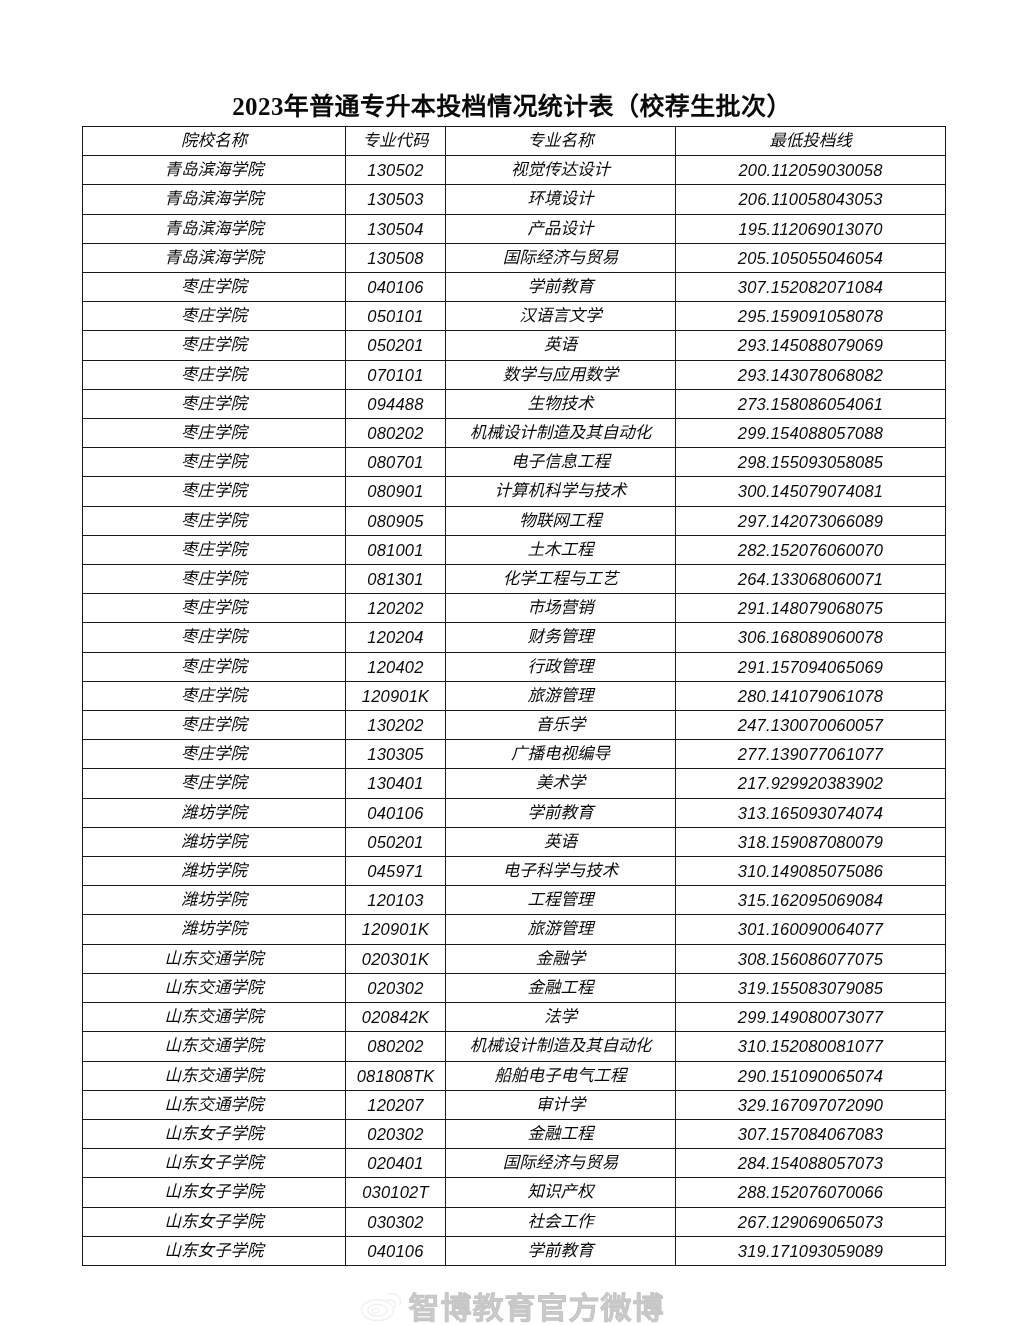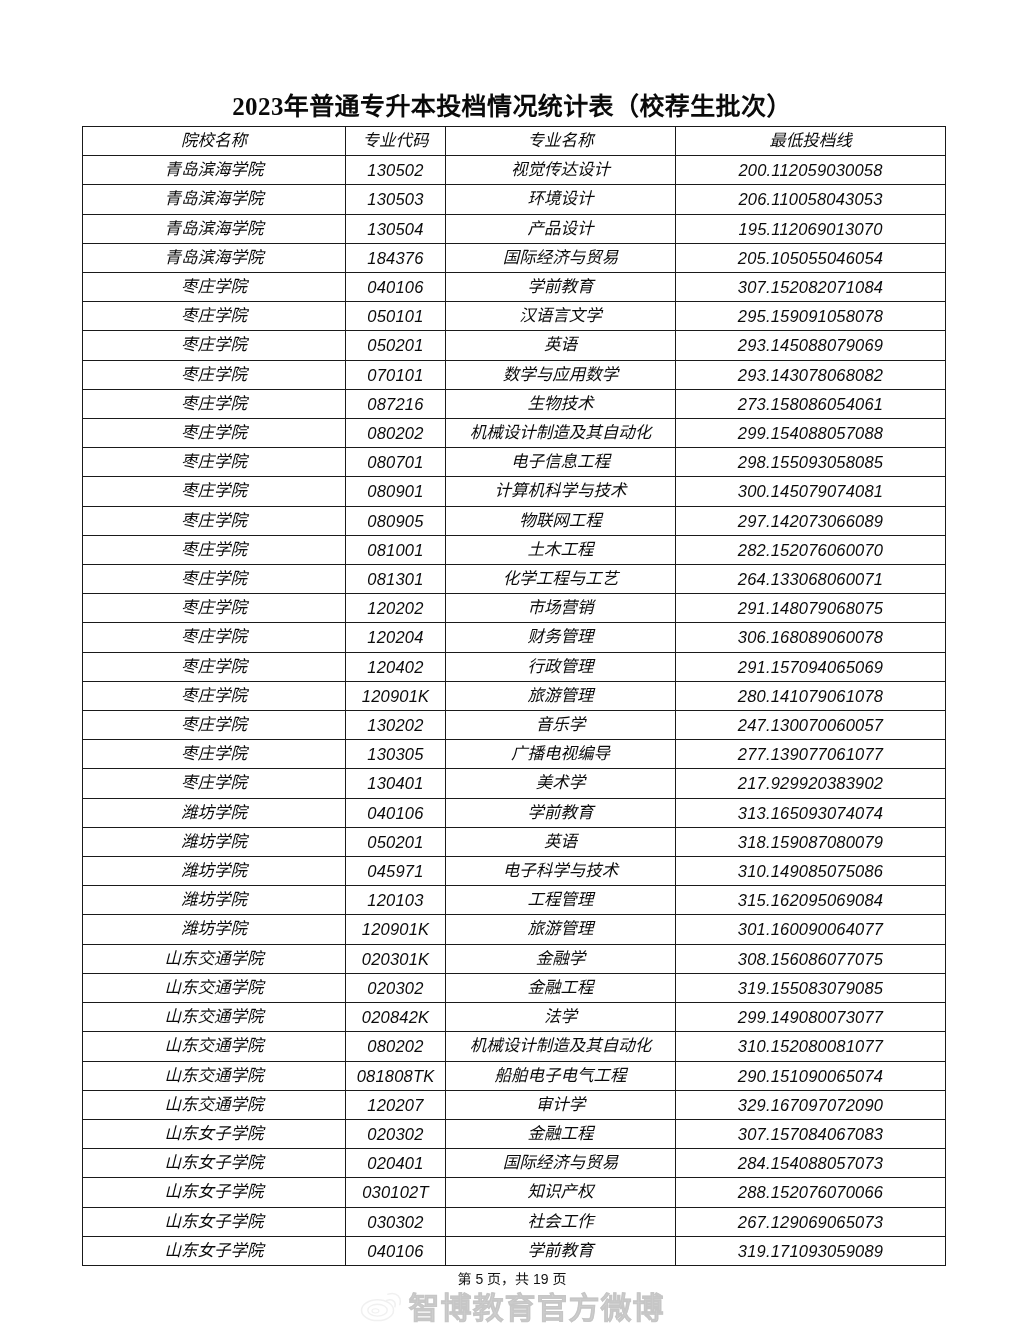--- a/index.html
+++ b/index.html
@@ -163,21 +163,21 @@
             <td class="score">206.110058043053</td>
           </tr>
           <tr>
             <td class="school">青岛滨海学院</td>
             <td class="code">130504</td>
             <td class="major">产品设计</td>
             <td class="score">195.112069013070</td>
           </tr>
           <tr>
             <td class="school">青岛滨海学院</td>
-            <td class="code">184376</td>
+            <td class="code">130508</td>
             <td class="major">国际经济与贸易</td>
             <td class="score">205.105055046054</td>
           </tr>
           <tr>
             <td class="school">枣庄学院</td>
             <td class="code">040106</td>
             <td class="major">学前教育</td>
             <td class="score">307.152082071084</td>
           </tr>
           <tr>
@@ -193,21 +193,21 @@
             <td class="score">293.145088079069</td>
           </tr>
           <tr>
             <td class="school">枣庄学院</td>
             <td class="code">070101</td>
             <td class="major">数学与应用数学</td>
             <td class="score">293.143078068082</td>
           </tr>
           <tr>
             <td class="school">枣庄学院</td>
-            <td class="code">087216</td>
+            <td class="code">094488</td>
             <td class="major">生物技术</td>
             <td class="score">273.158086054061</td>
           </tr>
           <tr>
             <td class="school">枣庄学院</td>
             <td class="code">080202</td>
             <td class="major">机械设计制造及其自动化</td>
             <td class="score">299.154088057088</td>
           </tr>
           <tr>
@@ -375,21 +375,20 @@
           <tr>
             <td class="school">山东女子学院</td>
             <td class="code">040106</td>
             <td class="major">学前教育</td>
             <td class="score">319.171093059089</td>
           </tr>
         </tbody>
     </table>
   </div>
 
-  <div class="footer-page">第 5 页，共 19 页</div>
 
   <div class="watermark">
     <svg class="wm-logo" viewBox="0 0 60 46">
       <ellipse cx="25" cy="29" rx="23" ry="15" fill="none" stroke="#cfcfcf" stroke-width="2.2"></ellipse>
       <ellipse cx="25" cy="29" rx="14" ry="8.5" fill="none" stroke="#cfcfcf" stroke-width="2"></ellipse>
       <ellipse cx="22" cy="30" rx="5" ry="3" fill="none" stroke="#cfcfcf" stroke-width="1.6"></ellipse>
       <path d="M38 15 C46 12, 52 17, 50 24" fill="none" stroke="#cfcfcf" stroke-width="2.2" stroke-linecap="round"></path>
       <path d="M40 6 C53 2, 60 11, 57 21" fill="none" stroke="#cfcfcf" stroke-width="2.2" stroke-linecap="round"></path>
     </svg>
     <span class="wm-text">智博教育官方微博</span>

